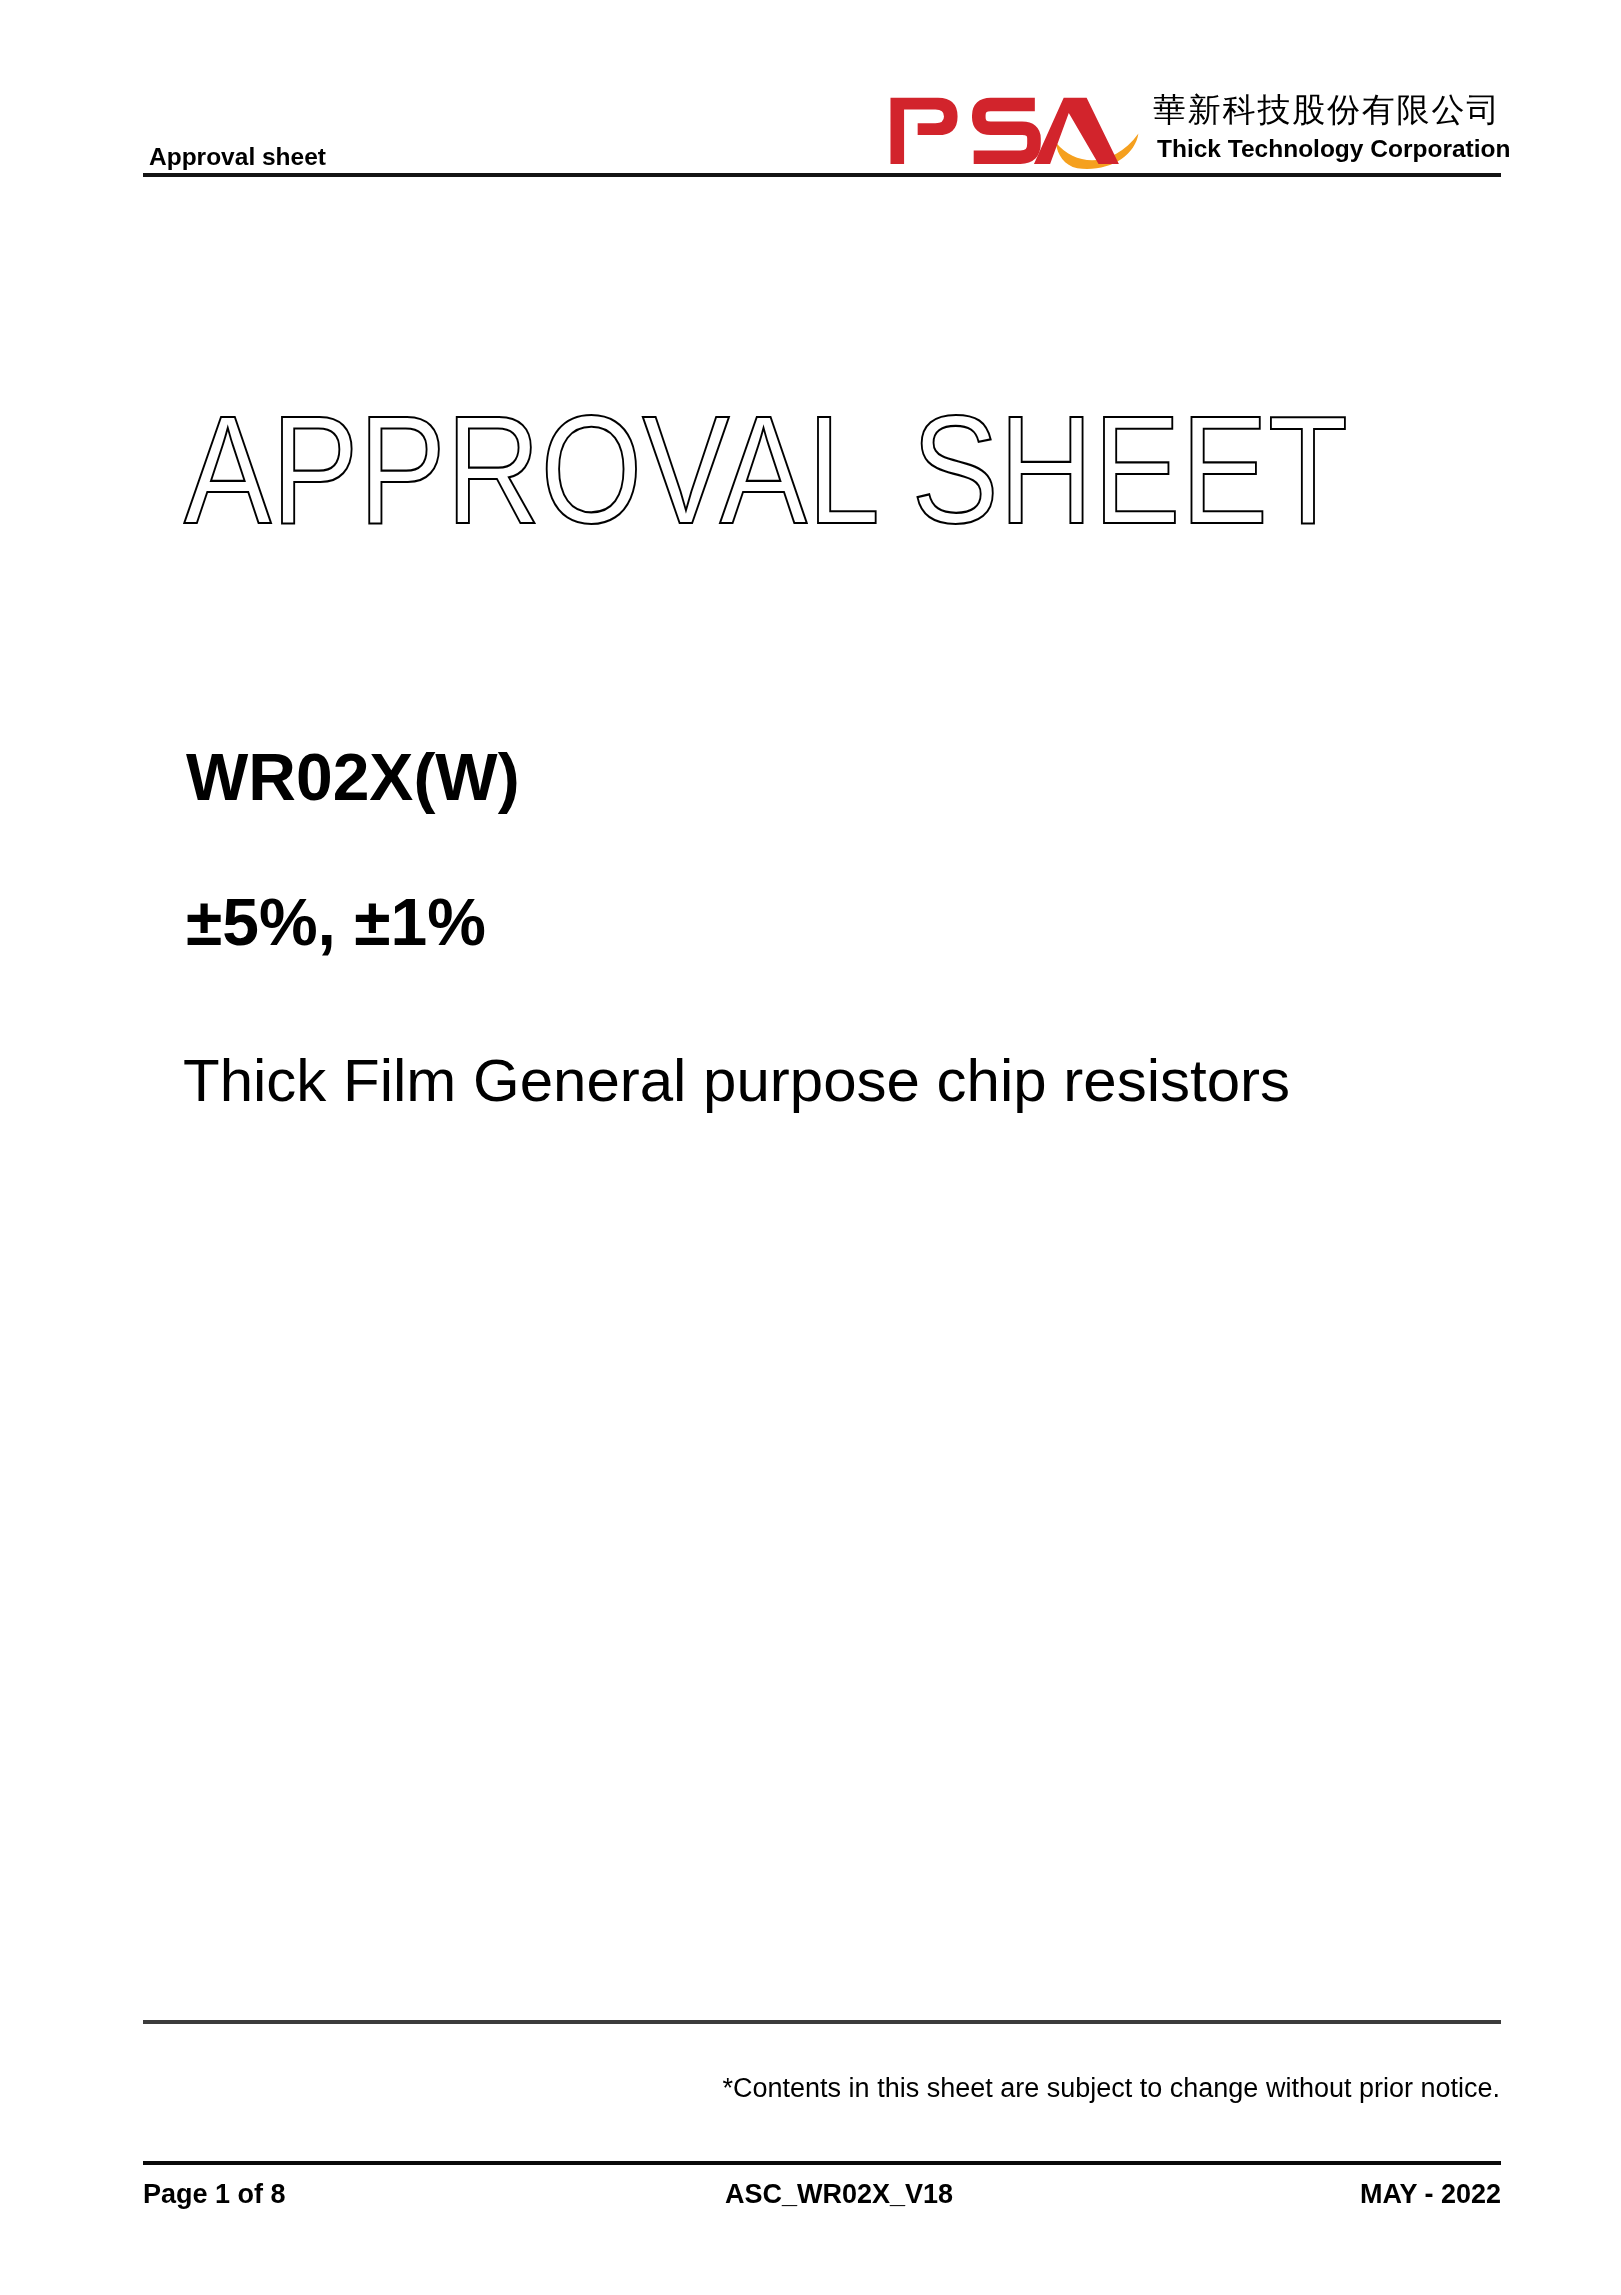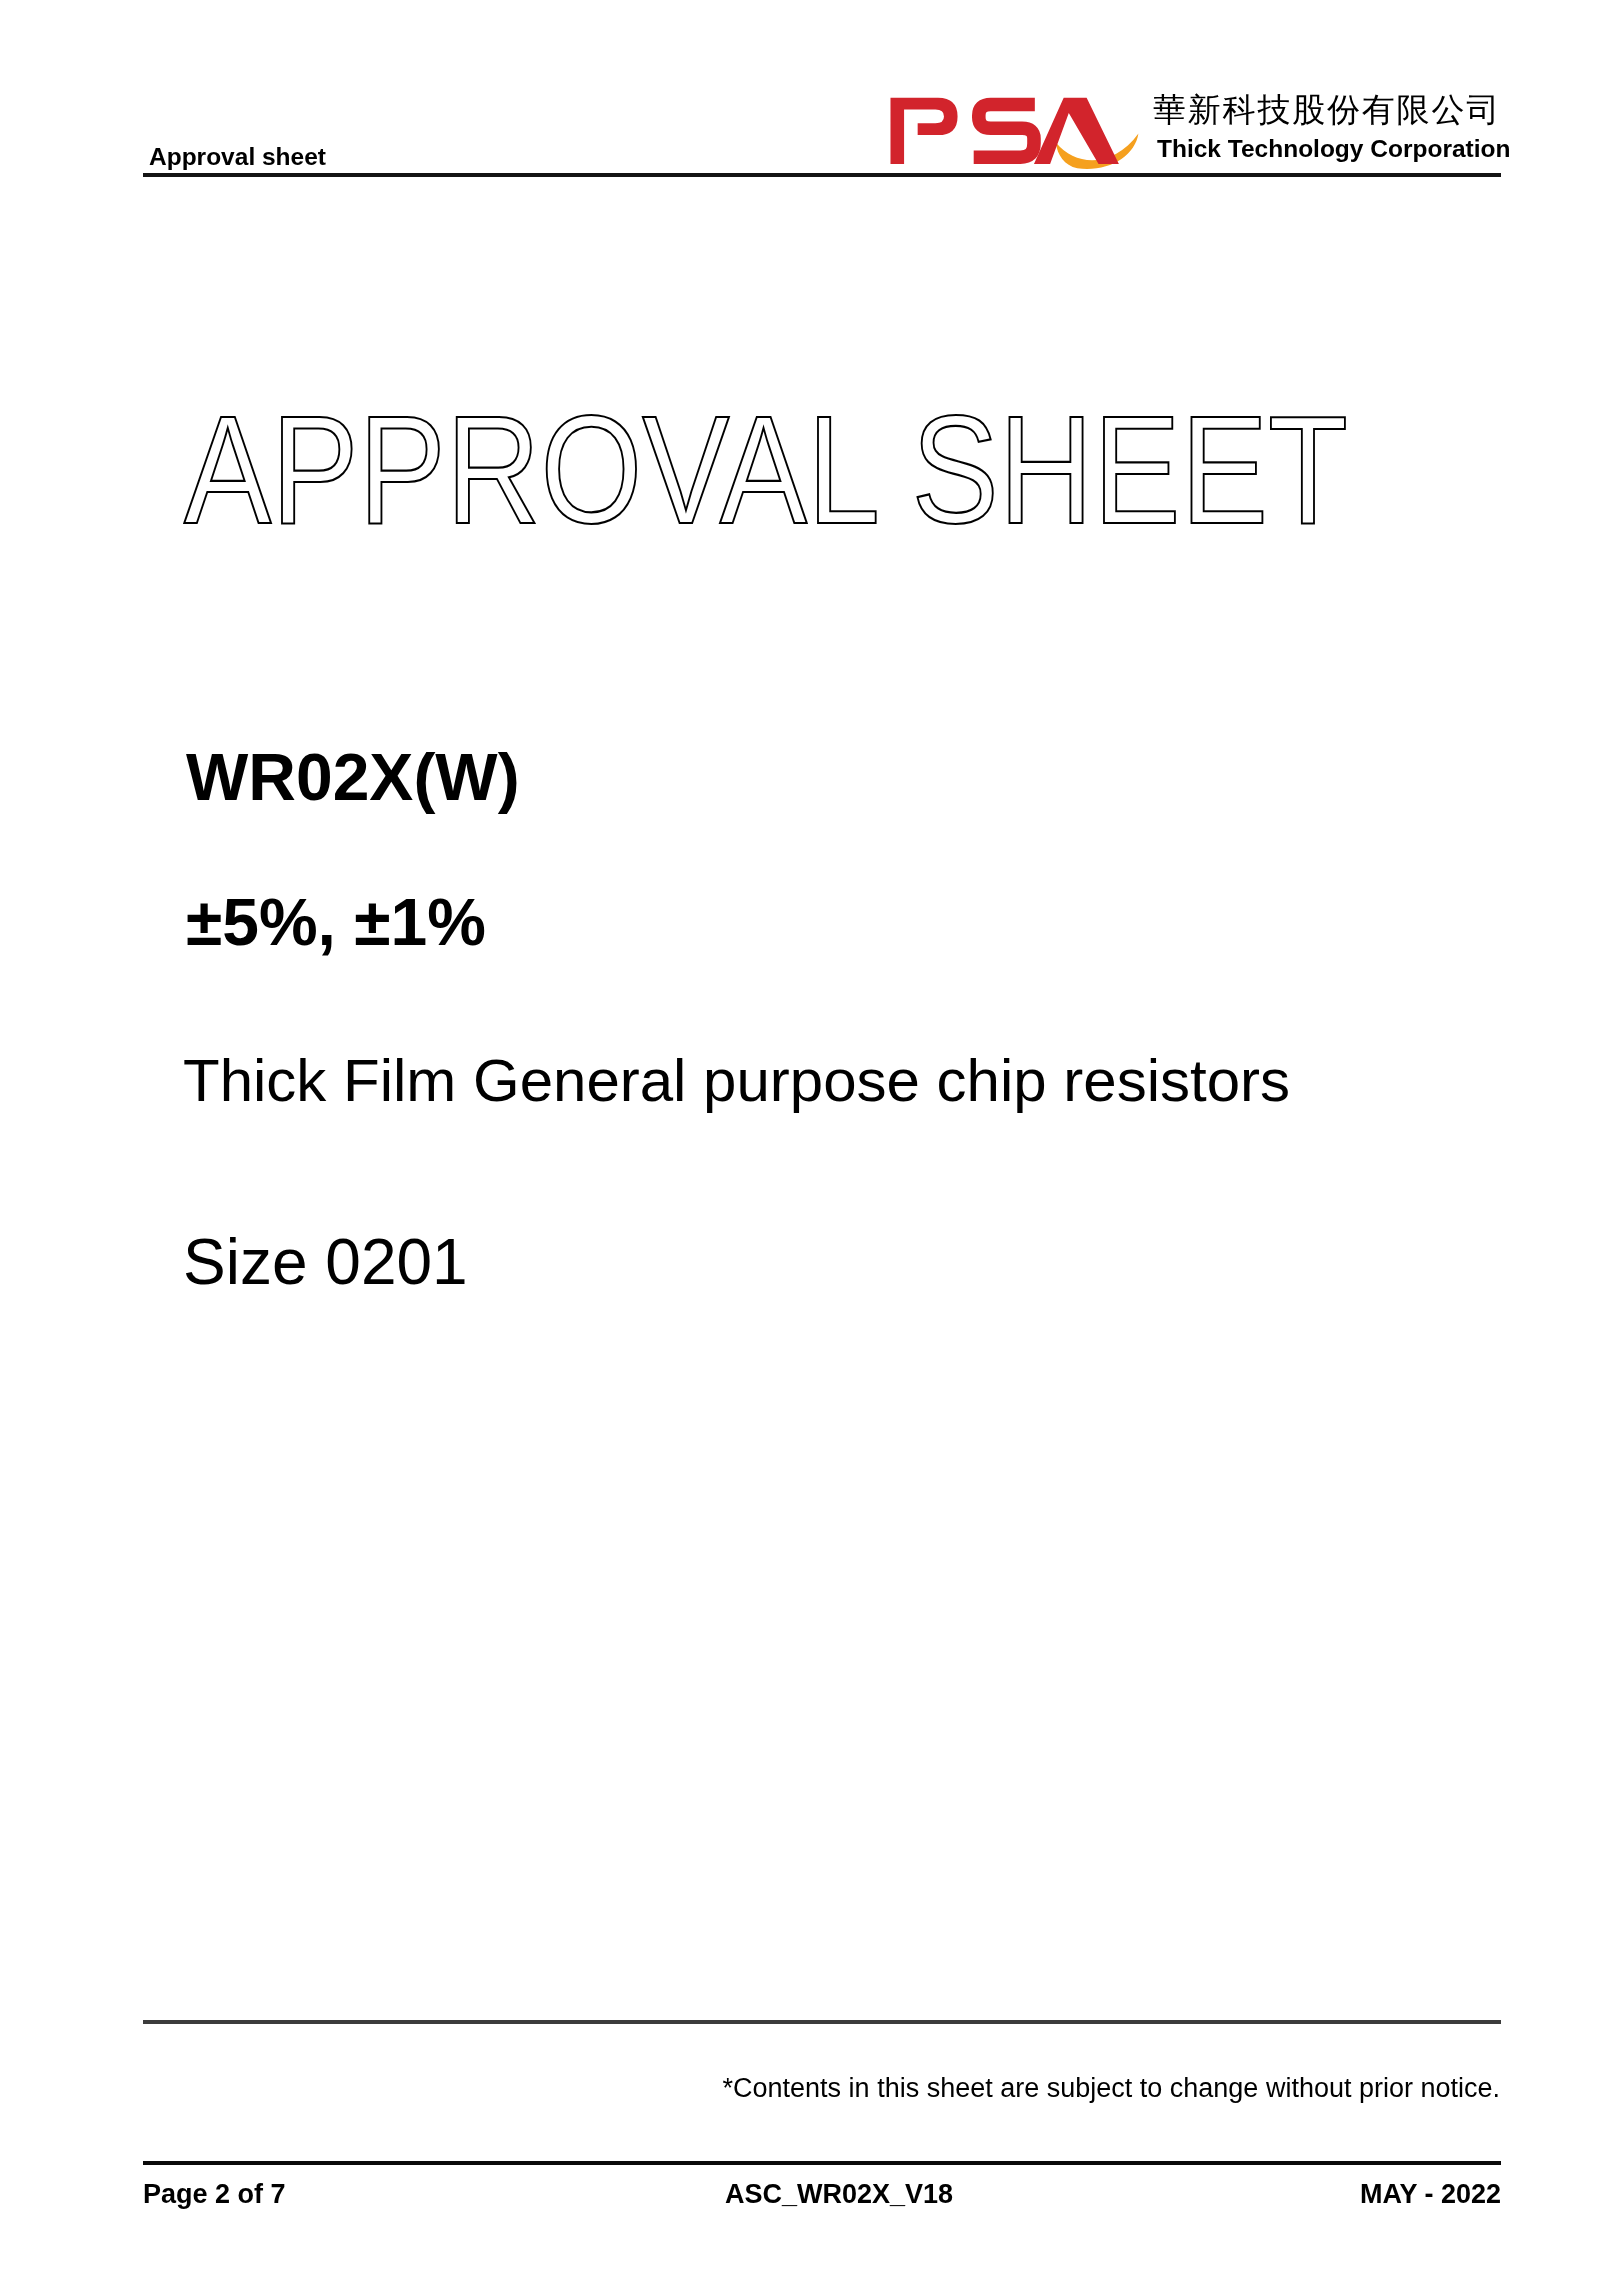--- a/index.html
+++ b/index.html
@@ -168,28 +168,27 @@
   <div class="abs rule rule-header"></div>
 
   <div class="abs sheet-title">APPROVAL SHEET</div>
 
   <div class="abs series">WR02X(W)</div>
 
   <div class="abs tolerance">±5%, ±1%</div>
 
   <div class="abs description">Thick Film General purpose chip resistors</div>
 
-  <div class="abs size">Size 0201</div>
 
   <div class="abs rule rule-note"></div>
 
   <div class="abs note">*Contents in this sheet are subject to change without prior notice.</div>
 
   <div class="abs rule rule-footer"></div>
 
-  <div class="abs footer-page">Page 2 of 7</div>
+  <div class="abs footer-page">Page 1 of 8</div>
 
   <div class="abs footer-code">ASC_WR02X_V18</div>
 
   <div class="abs footer-date">MAY - 2022</div>
 
 </div>
 
 
 </body></html>

